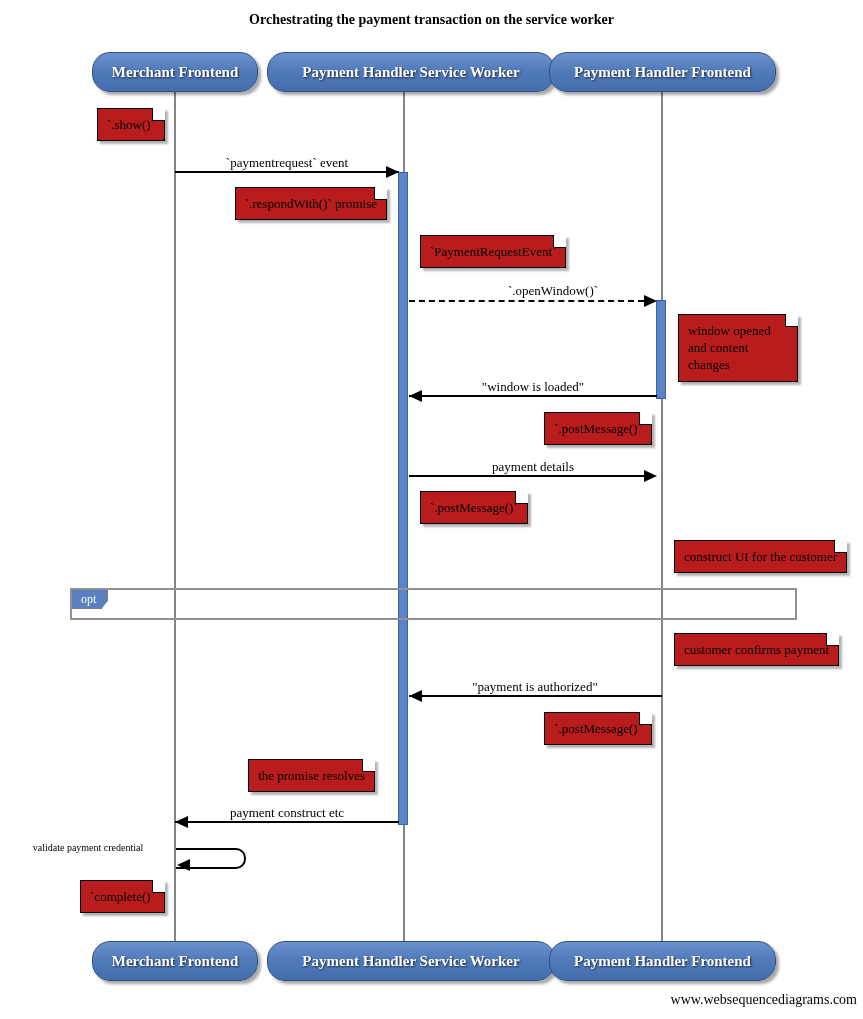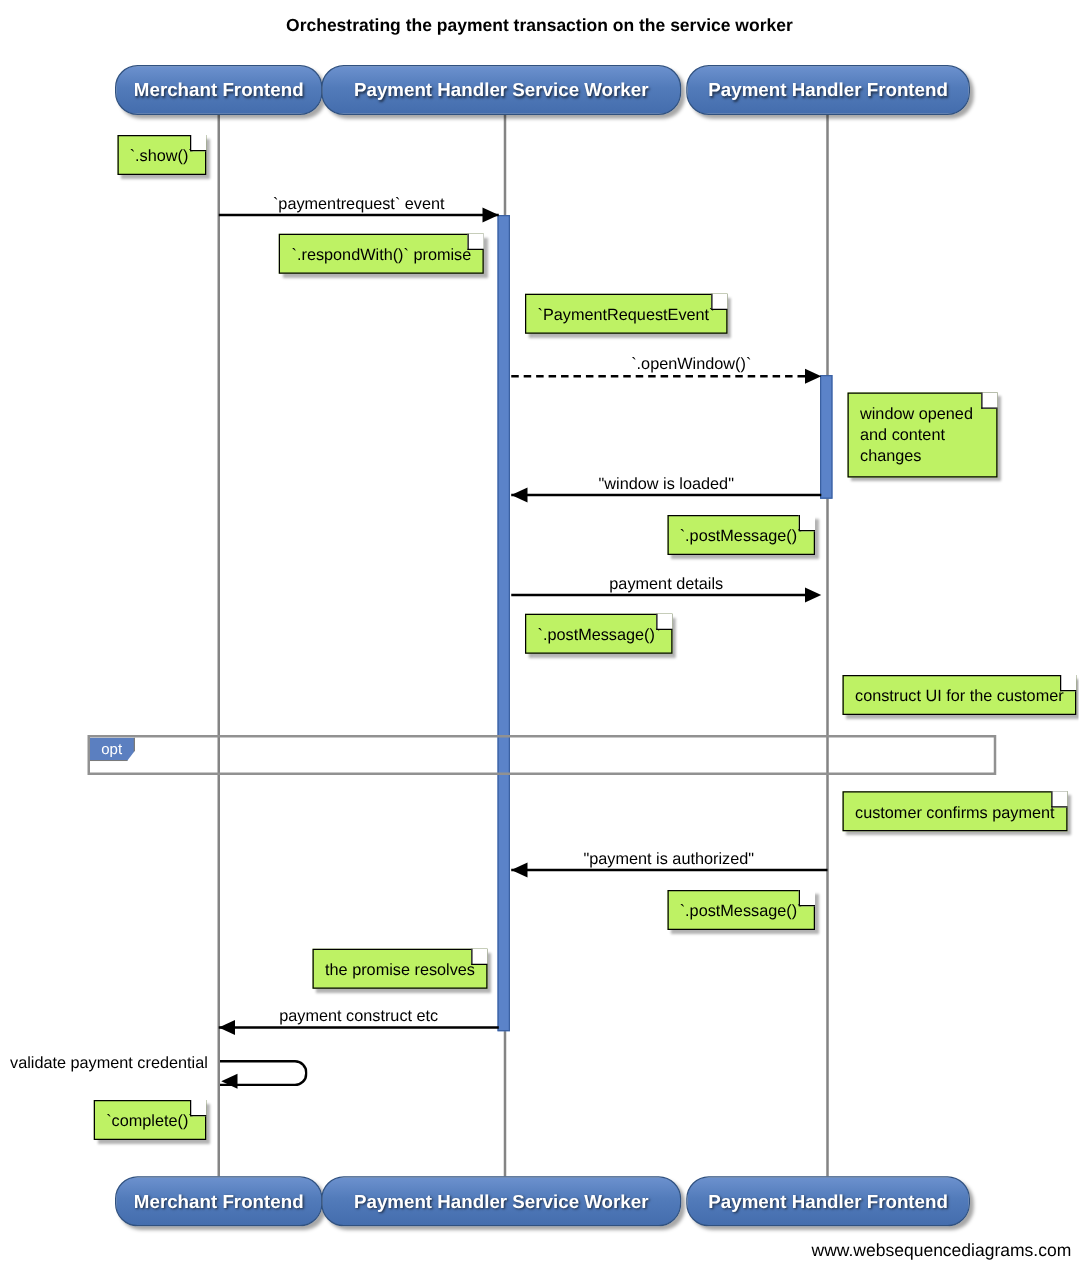--- a/index.html
+++ b/index.html
@@ -1,68 +1,68 @@
 <!DOCTYPE html>
 <html><head>
 <meta charset="utf-8">
 <style>
   html,body{margin:0;padding:0;background:#fff;}
   #diagram{position:relative;width:863px;height:1019px;background:#fff;
-    font-family:Liberation Sans, sans-serif;color:#000;overflow:hidden;}
+    font-family:Liberation Serif, serif;color:#000;overflow:hidden;}
 
   .title{position:absolute;top:12px;left:0;width:863px;text-align:center;
     font-size:14px;font-weight:bold;}
 
   .lifeline{position:absolute;top:92px;height:849px;width:2px;background:#848484;}
   .ll-merchant{left:174px;} .ll-sw{left:403px;} .ll-phf{left:661px;}
 
   .actor{position:absolute;height:40px;border:1px solid #30517f;border-radius:18px;
     background:linear-gradient(180deg,#6c91ce 0%,#527bba 45%,#446dad 100%);
     box-shadow:3px 3px 3px rgba(0,0,0,0.35);
     display:flex;align-items:center;justify-content:center;
     color:#fff;font-weight:bold;font-size:15px;
     text-shadow:1px 1px 2px rgba(0,0,0,0.65);white-space:nowrap;box-sizing:border-box;}
-  .a-merchant{left:92px;width:166px;} .a-sw{left:257px;width:288px;} .a-phf{left:549px;width:227px;}
+  .a-merchant{left:92px;width:166px;} .a-sw{left:267px;width:288px;} .a-phf{left:549px;width:227px;}
   .row-top{top:52px;} .row-bottom{top:941px;}
 
   .activation{position:absolute;width:8px;background:#5b83c9;border:1px solid #3b61a2;box-sizing:content-box;}
   .act-sw{left:398px;top:172px;height:651px;}
   .act-phf{left:656px;top:300px;height:97px;}
 
-  .note{position:absolute;background:#bef264;border:1px solid #000;
+  .note{position:absolute;background:#b91c1c;border:1px solid #000;
     padding:8px 9px 7px 9px;font-size:13px;white-space:nowrap;
     box-shadow:3px 3px 2px rgba(0,0,0,0.30);box-sizing:border-box;}
   .note::before{content:"";position:absolute;top:-1px;right:-1px;width:12px;height:12px;
     background:#fff;border-left:1px solid #000;border-bottom:1px solid #000;}
   .note.wrap{white-space:normal;line-height:1.3;}
 
   .n-show{right:698px;top:108px;}
   .n-respondwith{right:476px;top:187px;}
   .n-prevent{left:420px;top:235px;}
   .n-window-opened{left:678px;top:314px;width:120px;}
   .n-postmsg-a{right:211px;top:412px;}
   .n-postmsg-b{left:420px;top:491px;}
   .n-construct{left:674px;top:540px;}
   .n-confirms{left:674px;top:633px;}
   .n-postmsg-c{right:211px;top:712px;}
-  .n-resolves{right:473px;top:759px;}
+  .n-resolves{right:488px;top:759px;}
   .n-complete{right:698px;top:880px;}
 
   .msg-label{position:absolute;transform:translateX(-50%);font-size:13px;white-space:nowrap;}
   .line{position:absolute;height:0;border-top:2px solid #000;}
   .line.dashed{border-top-style:dashed;}
   .head-r{position:absolute;width:0;height:0;border-top:6px solid transparent;
     border-bottom:6px solid transparent;border-left:13px solid #000;}
   .head-l{position:absolute;width:0;height:0;border-top:6px solid transparent;
     border-bottom:6px solid transparent;border-right:13px solid #000;}
 
   .self-loop{position:absolute;left:176px;top:848px;width:68px;height:17px;
     border:2px solid #000;border-left:none;border-radius:0 10px 10px 0;}
-  .lbl-validate{position:absolute;left:8px;top:842px;width:160px;text-align:left;
-    font-size:13px;white-space:nowrap;}
+  .lbl-validate{position:absolute;left:8px;top:842px;width:160px;text-align:center;
+    font-size:10px;white-space:nowrap;}
 
   .fragment{position:absolute;left:70px;top:588px;width:727px;height:32px;
     border:2px solid #919191;box-sizing:border-box;}
   .frag-tab{position:absolute;left:0;top:0;width:36px;height:19px;
     background:#5b7fc0;border-bottom:1px solid #7a7a7a;border-right:1px solid #7a7a7a;
     clip-path:polygon(0 0,100% 0,100% 55%,82% 100%,0 100%);
     color:#fff;font-size:12px;line-height:18px;padding-left:9px;box-sizing:border-box;}
   .frag-guard{position:absolute;left:54px;top:3px;font-size:13px;font-weight:bold;white-space:nowrap;}
 
   .footer{position:absolute;top:992px;right:6px;font-size:14px;text-align:right;}

